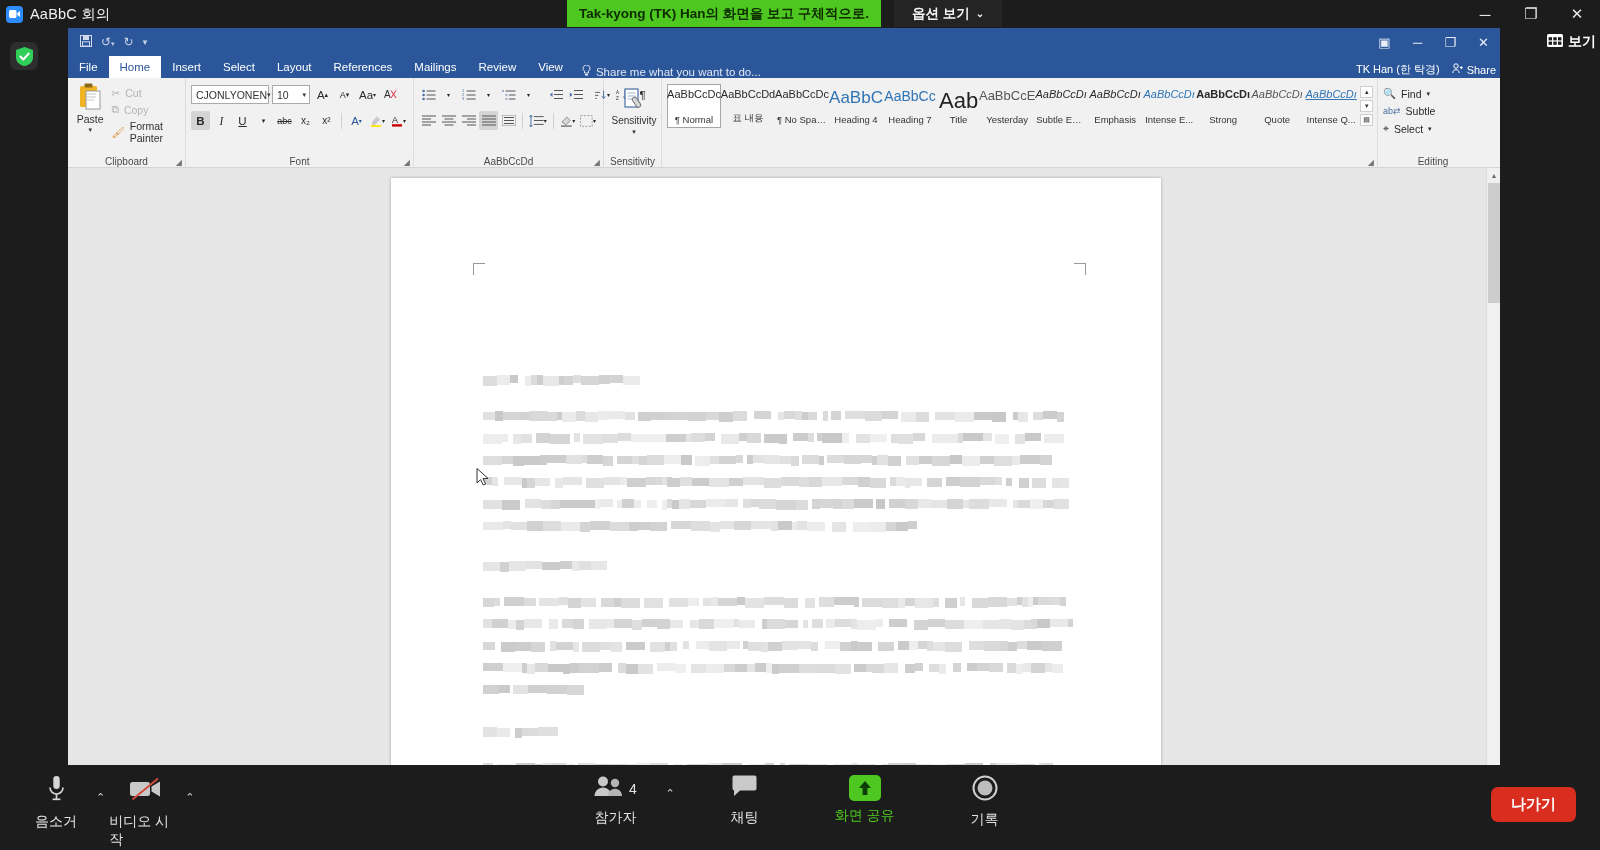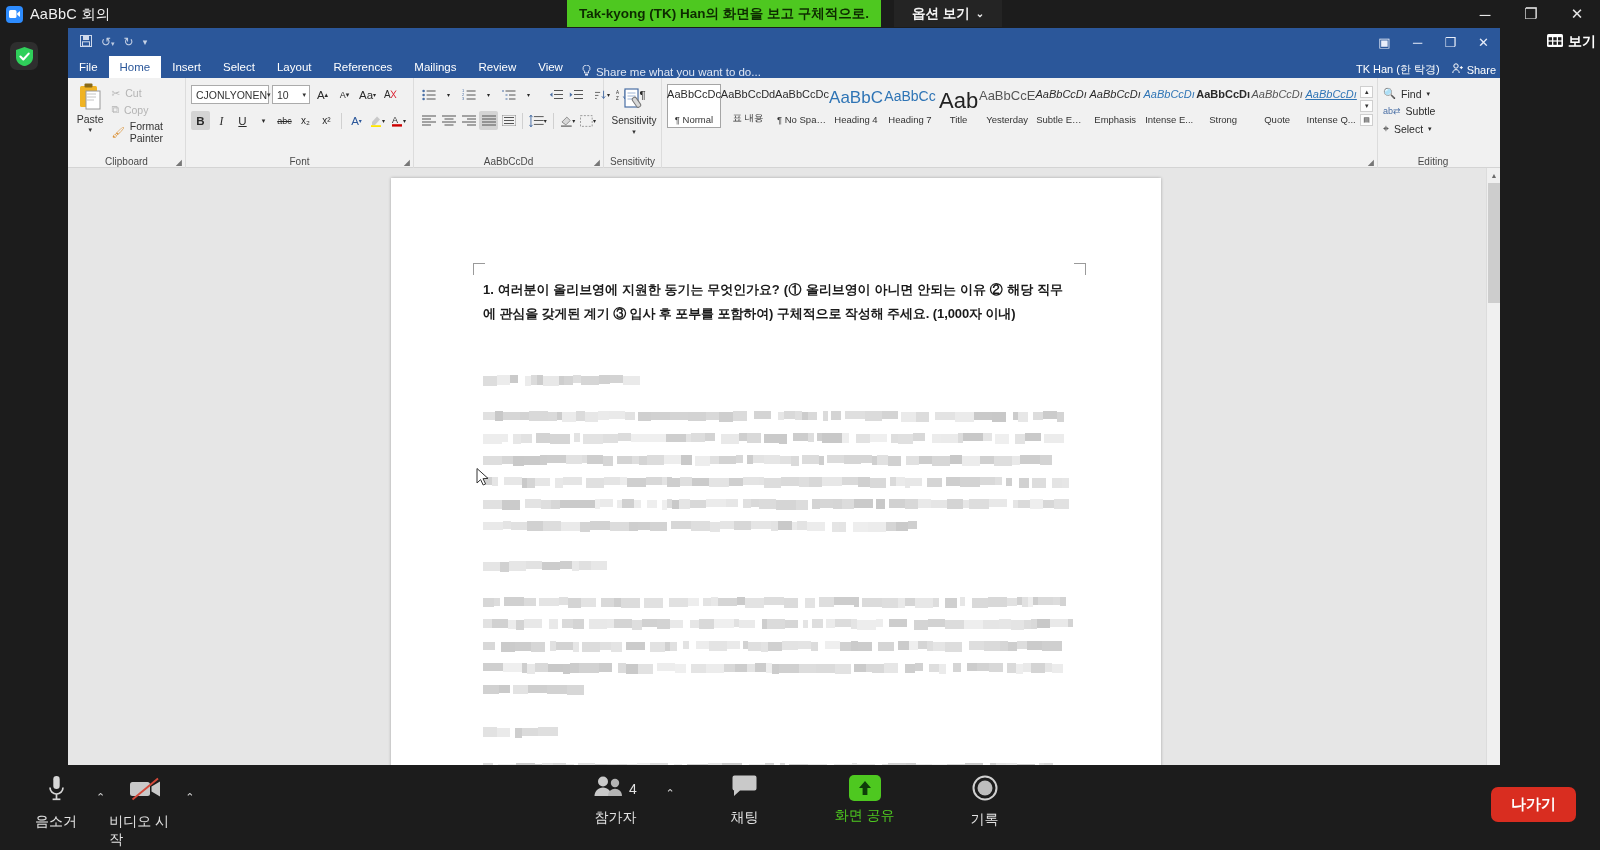--- a/index.html
+++ b/index.html
@@ -666,21 +666,20 @@
         </div>
         <div class="rgroup-label">Editing</div>
       </div>
     </div>
 
     <div class="doc-area">
       <div class="page">
         <div class="mk tl"></div>
         <div class="mk tr"></div>
 
-        <div class="q-text">1. 여러분이 올리브영에 지원한 동기는 무엇인가요? (① 올리브영이 아니면 안되는 이유 ② 해당 직무에 관심을 갖게된 계기 ③ 입사 후 포부를 포함하여) 구체적으로 작성해 주세요. (1,000자 이내)</div>
 
         <div id="blur-host">
             <div class="blur-block" style="left: 92px; top: 197px; width: 172px;">
               <div class="bl-line" style="width: 172px;">
                 <span style="position: absolute; left: 0px; top: 1px; width: 14px; height: 10px; background: rgb(221, 221, 221);"></span>
                 <span style="position: absolute; left: 14px; top: 0px; width: 13px; height: 10px; background: rgb(236, 236, 236);"></span>
                 <span style="position: absolute; left: 27px; top: 0px; width: 8px; height: 8px; background: rgb(202, 202, 202);"></span>
                 <span style="position: absolute; left: 42px; top: 1px; width: 6px; height: 10px; background: rgb(236, 236, 236);"></span>
                 <span style="position: absolute; left: 48px; top: 0px; width: 6px; height: 10px; background: rgb(219, 219, 219);"></span>
                 <span style="position: absolute; left: 54px; top: 0px; width: 6px; height: 10px; background: rgb(205, 205, 205);"></span>

